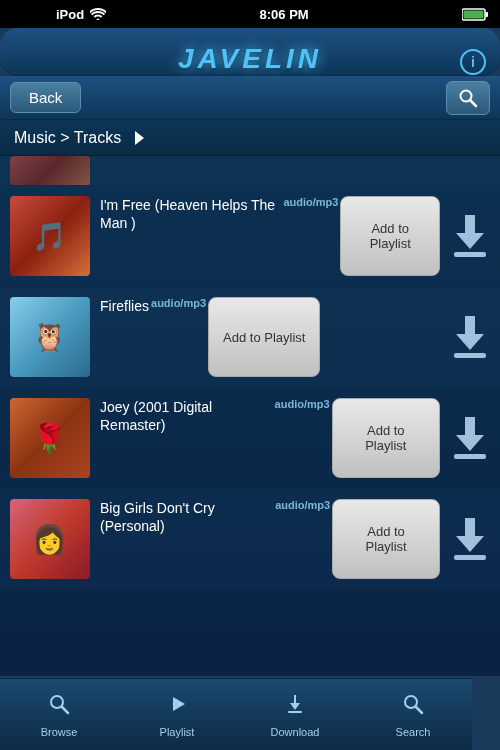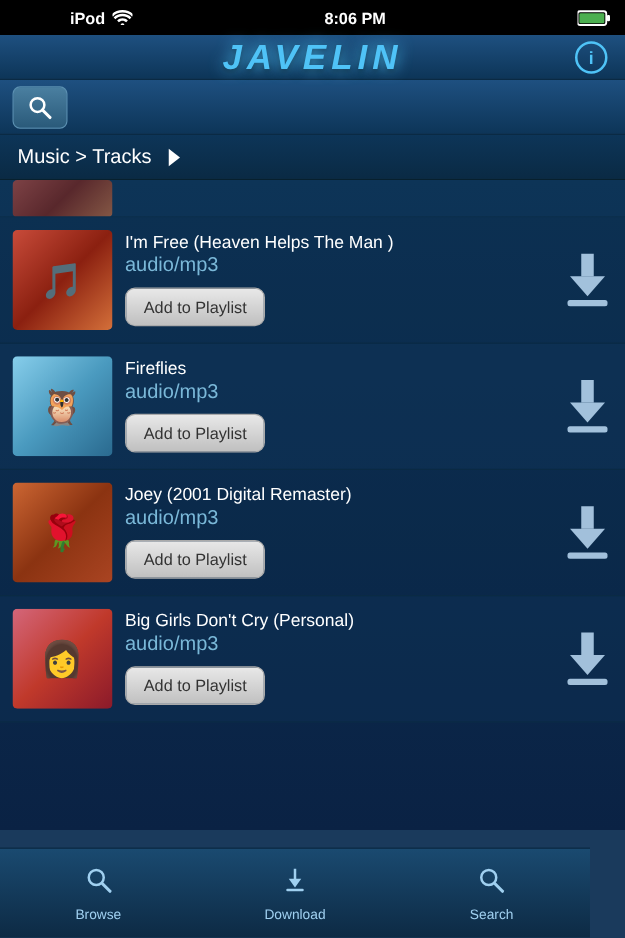--- a/index.html
+++ b/index.html
@@ -22,26 +22,27 @@
       padding: 0 12px;
       font-size: 13px;
       font-weight: 600;
     }
     .status-left { display: flex; align-items: center; gap: 6px; padding-left: 44px; }
     .status-right { display: flex; align-items: center; gap: 4px; }
 
     
     #app-header {
       background: linear-gradient(180deg, #1e5080 0%, #0d3558 100%);
-      height: 36px;
-      display: flex;
-      align-items: center;
+      height: 48px;
+      display: flex;
+      align-items: flex-end;
       justify-content: center;
       position: relative;
       border-bottom: 1px solid #0a2a44;
+      border-radius: 18px;
     }
     #app-title {
       font-size: 28px;
       font-weight: bold;
       color: #4fc3f7;
       letter-spacing: 4px;
       text-shadow: 0 0 12px #4fc3f7, 0 2px 4px rgba(0,0,0,0.5);
       font-style: italic;
     }
     #info-icon {
@@ -151,34 +152,35 @@
       justify-content: center;
       font-size: 10px;
       color: #aaa;
     }
     
     .art-1 { background: linear-gradient(135deg, #c84b3a 0%, #8b2010 50%, #d4703a 100%); }
 
     .track-info {
       flex: 1;
       display: flex;
-      flex-direction: column;
+      flex-direction: row;
       justify-content: flex-start;
       gap: 2px;
     }
     .track-name {
       color: #fff;
       font-size: 14px;
       font-weight: 500;
       line-height: 1.3;
     }
     .track-type {
       color: #7ab8d8;
-      font-size: 16px;
+      font-size: 11px;
       margin-bottom: 6px;
+      font-weight: bold;
     }
     .add-to-playlist-btn {
       background: linear-gradient(180deg, #e8e8e8 0%, #c0c0c0 100%);
       color: #333;
       border: 1px solid #aaa;
       border-radius: 8px;
       padding: 7px 14px;
       font-size: 13px;
       font-weight: 500;
       cursor: pointer;
@@ -276,20 +278,21 @@
     </svg>
   </div>
 </div>
 
 <div id="app-header">
   <span id="app-title">JAVELIN</span>
   <div id="info-icon">i</div>
 </div>
 
 <div id="nav-bar">
+  <button id="back-button">Back</button>
   <div id="search-nav-button">
     <svg width="20" height="20" viewBox="0 0 20 20">
       <circle cx="8" cy="8" r="5.5" fill="none" stroke="white" stroke-width="2"></circle>
       <line x1="12" y1="12" x2="18" y2="18" stroke="white" stroke-width="2.5" stroke-linecap="round"></line>
     </svg>
   </div>
 </div>
 
 <div id="breadcrumb-bar">
   <span id="breadcrumb-text">Music &gt; Tracks</span>
@@ -389,20 +392,28 @@
       <svg width="24" height="24" viewBox="0 0 24 24" fill="none">
         <circle cx="10" cy="10" r="6" stroke="#a0d0f0" stroke-width="2"></circle>
         <line x1="15" y1="15" x2="21" y2="21" stroke="#a0d0f0" stroke-width="2.5" stroke-linecap="round"></line>
       </svg>
     </span>
     <span class="tab-label">Browse</span>
   </div>
   <div class="tab-item">
     <span class="tab-icon">
       <svg width="24" height="24" viewBox="0 0 24 24" fill="none">
+        <polygon points="8,5 20,12 8,19" fill="#a0d0f0"></polygon>
+      </svg>
+    </span>
+    <span class="tab-label">Playlist</span>
+  </div>
+  <div class="tab-item">
+    <span class="tab-icon">
+      <svg width="24" height="24" viewBox="0 0 24 24" fill="none">
         <rect x="11" y="3" width="2" height="10" fill="#a0d0f0"></rect>
         <polygon points="7,11 12,18 17,11" fill="#a0d0f0"></polygon>
         <rect x="5" y="19" width="14" height="2" rx="1" fill="#a0d0f0"></rect>
       </svg>
     </span>
     <span class="tab-label">Download</span>
   </div>
   <div class="tab-item">
     <span class="tab-icon">
       <svg width="24" height="24" viewBox="0 0 24 24" fill="none">

